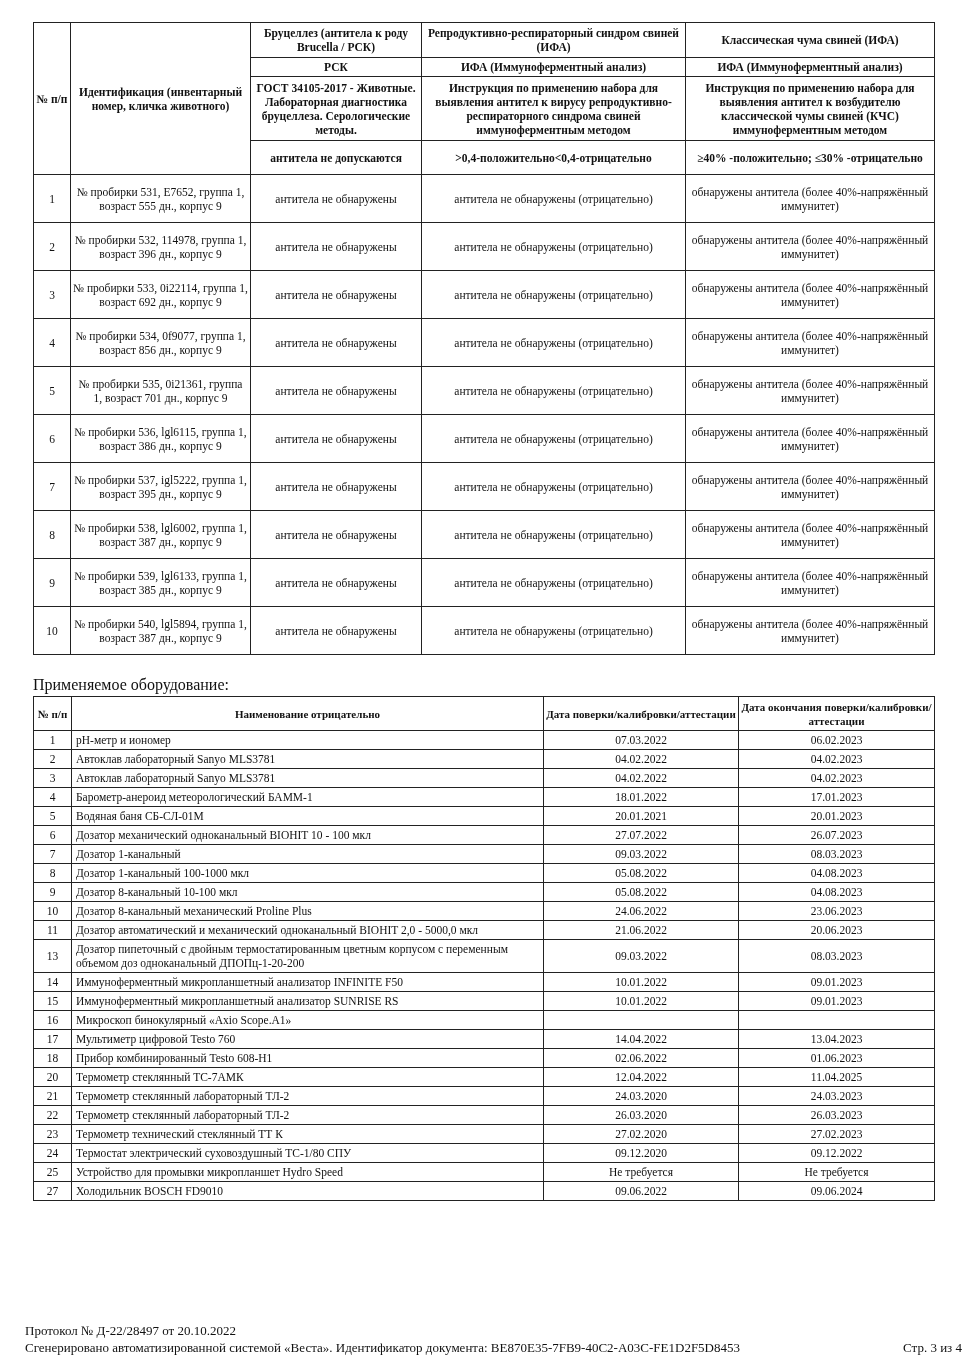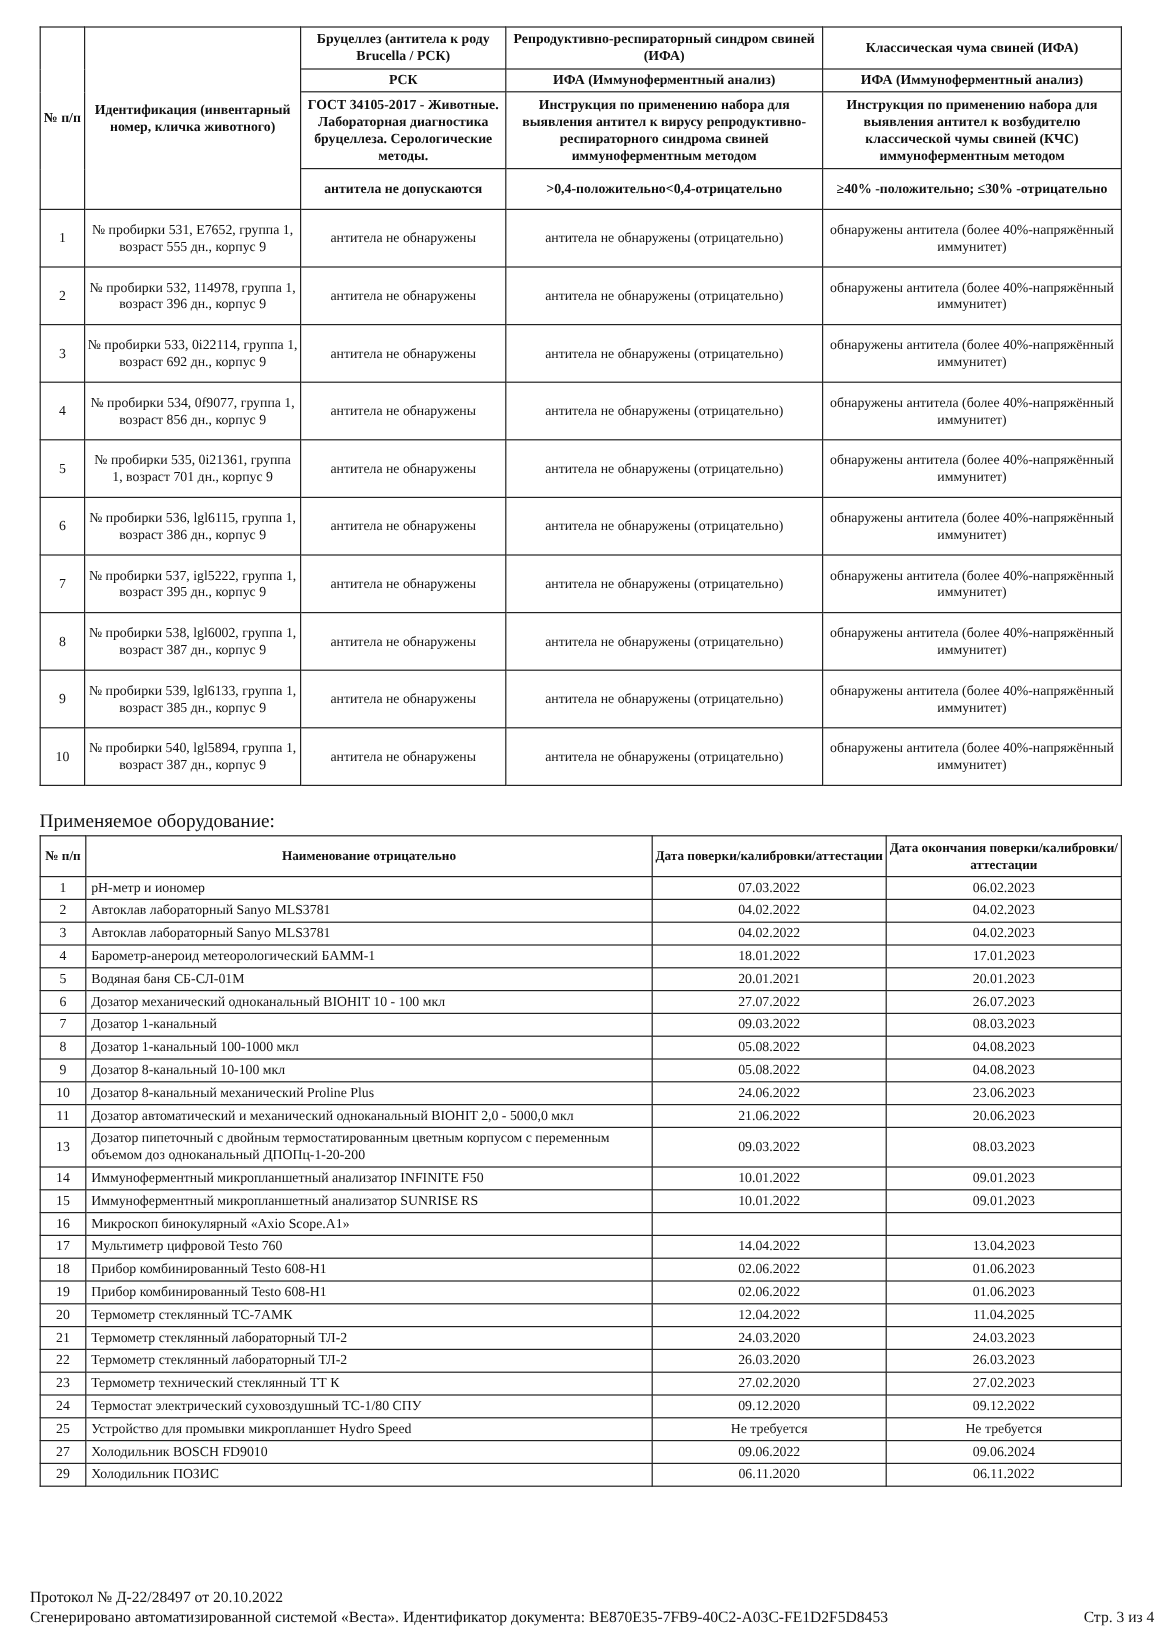--- a/index.html
+++ b/index.html
@@ -243,26 +243,20 @@
         <td>14.04.2022</td>
         <td>13.04.2023</td>
       </tr>
       <tr>
         <td>18</td>
         <td class="name">Прибор комбинированный Testo 608-H1</td>
         <td>02.06.2022</td>
         <td>01.06.2023</td>
       </tr>
       <tr>
-        <td>19</td>
-        <td class="name">Прибор комбинированный Testo 608-H1</td>
-        <td>02.06.2022</td>
-        <td>01.06.2023</td>
-      </tr>
-      <tr>
         <td>20</td>
         <td class="name">Термометр стеклянный ТС-7АМК</td>
         <td>12.04.2022</td>
         <td>11.04.2025</td>
       </tr>
       <tr>
         <td>21</td>
         <td class="name">Термометр стеклянный лабораторный ТЛ-2</td>
         <td>24.03.2020</td>
         <td>24.03.2023</td>
@@ -290,24 +284,18 @@
         <td class="name">Устройство для промывки микропланшет Hydro Speed</td>
         <td>Не требуется</td>
         <td>Не требуется</td>
       </tr>
       <tr>
         <td>27</td>
         <td class="name">Холодильник BOSCH FD9010</td>
         <td>09.06.2022</td>
         <td>09.06.2024</td>
       </tr>
-      <tr>
-        <td>29</td>
-        <td class="name">Холодильник ПОЗИС</td>
-        <td>06.11.2020</td>
-        <td>06.11.2022</td>
-      </tr>
     </tbody>
 </table>
 
 <div class="footer l1">Протокол № Д-22/28497 от 20.10.2022</div>
 <div class="footer l2">Сгенерировано автоматизированной системой «Веста». Идентификатор документа: BE870E35-7FB9-40C2-A03C-FE1D2F5D8453</div>
 <div class="footer page">Стр. 3 из 4</div>
 
 </body></html>

